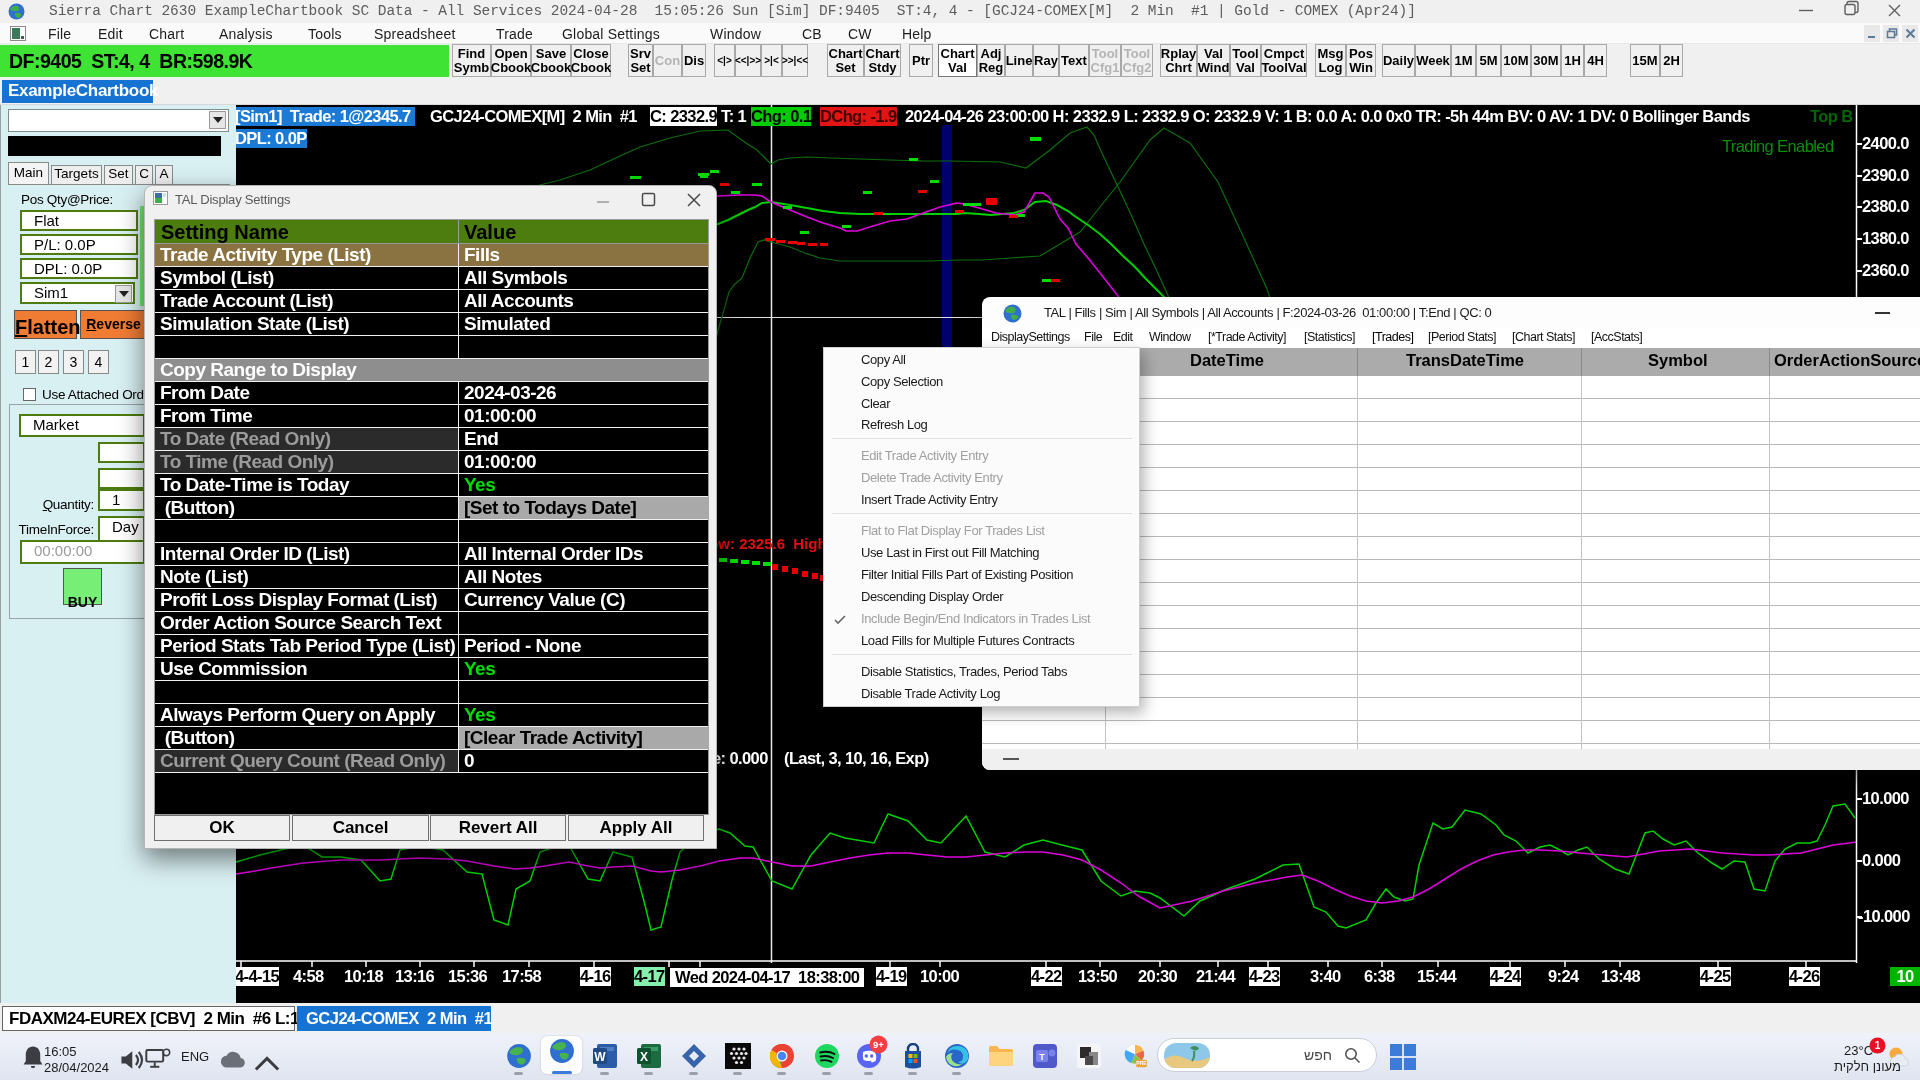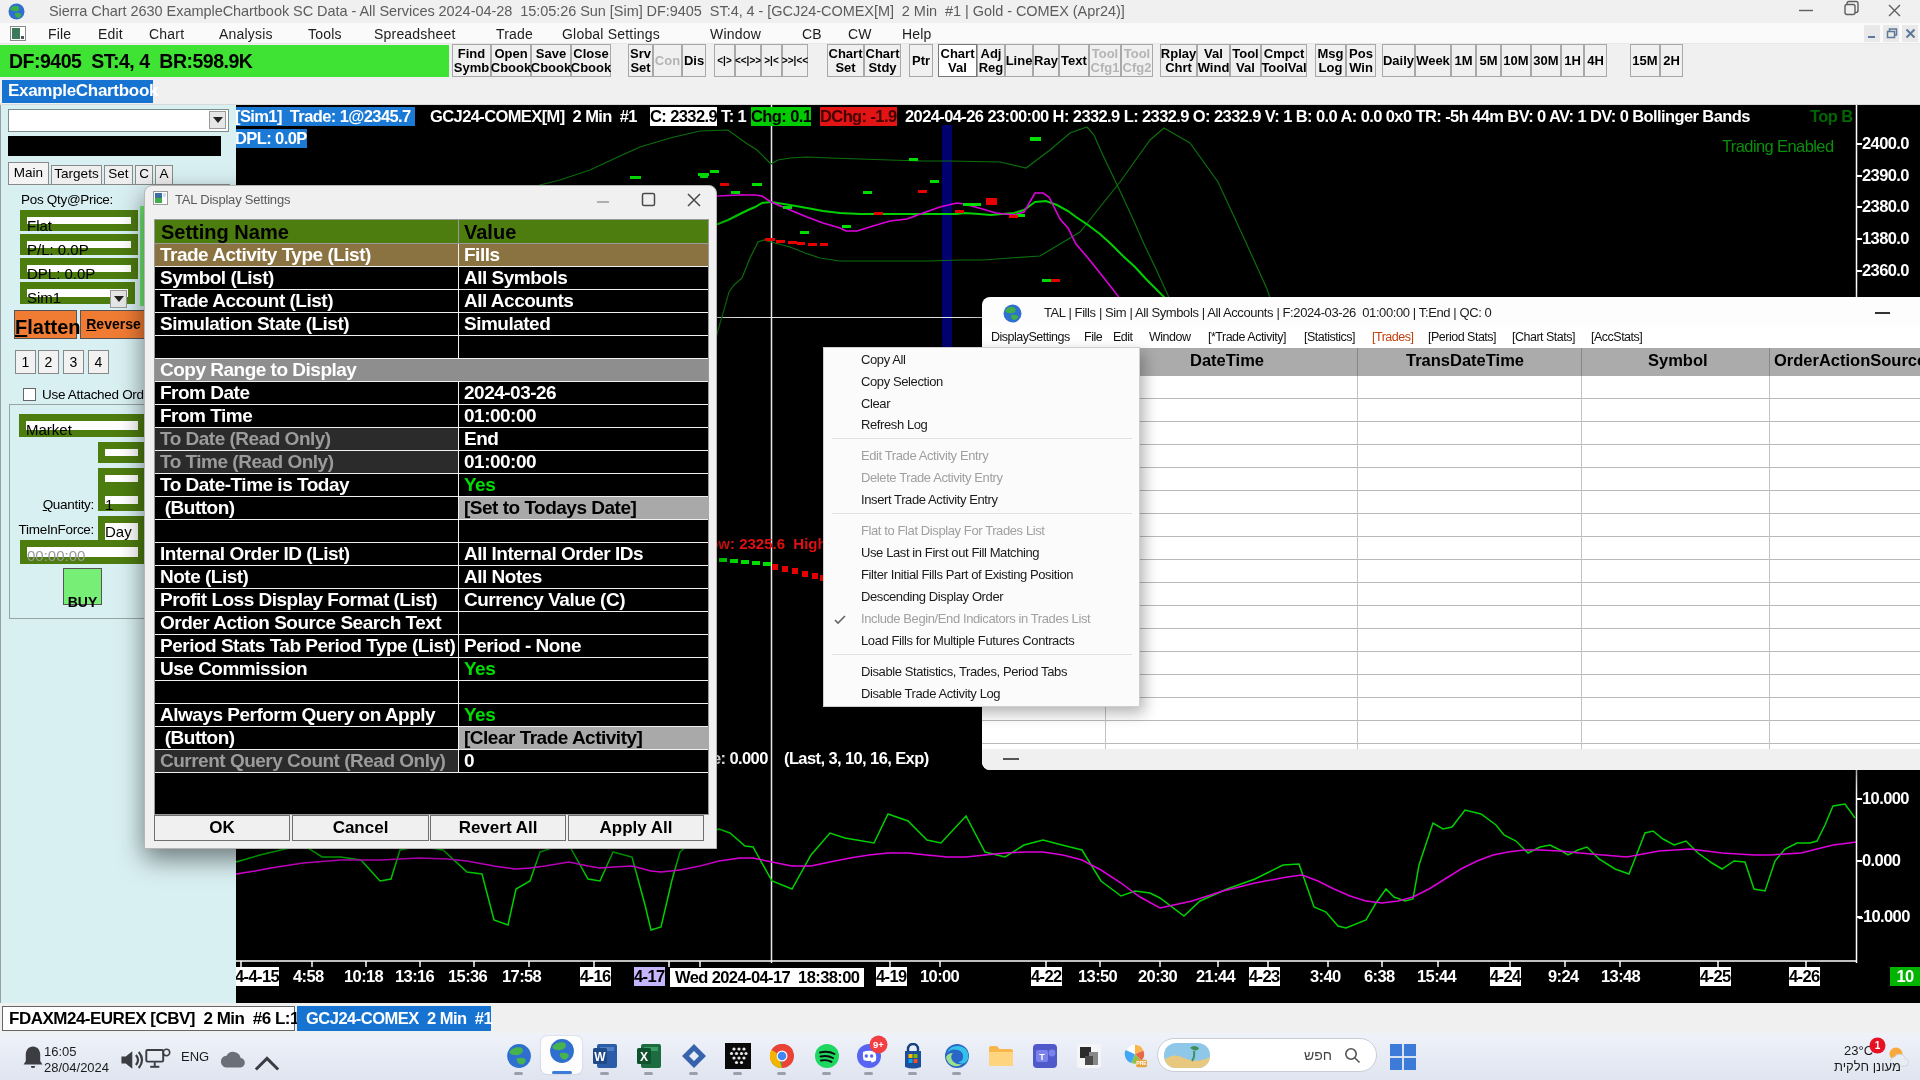--- a/index.html
+++ b/index.html
@@ -1,35 +1,35 @@
 <!DOCTYPE html>
 <html><head>
 <meta charset="utf-8">
 <style>
 * { margin:0; padding:0; box-sizing:border-box; }
 html,body { width:1920px; height:1080px; overflow:hidden; }
 body { font-family:"Liberation Sans", sans-serif; position:relative; background:#000; }
 .abs { position:absolute; }
 #stage { position:absolute; left:0; top:0; width:1920px; height:1080px; background:#000; }
 
-#titlebar { left:0; top:0; width:1920px; height:23px; background:#f0f0f0; }
+#titlebar { left:0; top:0; width:1920px; height:23px; background:#f0f0f0;font-family:Liberation Mono, monospace; }
 #titlebar .ttext { left:49px; top:3px; font-size:14.5px; color:#5c5c5c; letter-spacing:-0.05px; }
 #menubar { left:0; top:23px; width:1920px; height:21px; background:#fafafa; border-bottom:1px solid #e8e8e8;}
 .menuitem { position:absolute; top:3px; font-size:14px; color:#1c1c1c; letter-spacing:0.2px; }
 #greenbar { left:0; top:45px; width:449px; height:32px; background:#3fe334; }
 #greenbar span { position:absolute; left:9px; top:5px; font-size:19.5px; font-weight:bold; color:#000; letter-spacing:-0.5px; }
 #toolrow { left:0; top:44px; width:1920px; height:34px; background:#f0f0f0; }
 .tbtn { position:absolute; top:0px; height:33px; background:#f0f0f0; border:1px solid #a8a8a8; color:#000; font-size:13px; font-weight:bold; text-align:center; display:flex; align-items:center; justify-content:center; line-height:14px; white-space:pre; }
 .tbtn.gray { color:#b4b4b4; }
 .tbtn.sel { background:#fff; border:1px solid #777; }
 #tabrow { left:0; top:78px; width:1920px; height:27px; background:#f0f0f0; border-bottom:1px solid #d9d9d9;}
 #cbtab { left:2px; top:2px; width:151px; height:23px; background:#1673d2; color:#fff; font-weight:bold; font-size:17px; padding:1px 0 0 6px; letter-spacing:-0.3px; }
 
 #leftpanel { left:0; top:105px; width:236px; height:898px; background:#d9f0f3; border-left:1px solid #9aa0a0; }
-.inp { position:absolute; background:#fff; border:7px solid #4d7c0f; font-size:15px; color:#000; padding-left:0; }
+.inp { position:absolute; background:#fff; border:2px solid #4d7c0f; font-size:15px; color:#000; padding-left:12px; }
 .lbl { position:absolute; font-size:13.5px; color:#000; letter-spacing:-0.3px; }
 
 #chart { left:236px; top:105px; width:1684px; height:898px; background:#000; }
 .ctext { position:absolute; font-size:16.5px; font-weight:bold; white-space:pre; letter-spacing:-0.6px; line-height:19px; }
 
 #dlg { left:144px; top:185px; width:573px; height:664px; background:#f0f0f0; border-radius:8px 8px 0 0; box-shadow:0 10px 26px rgba(0,0,0,.5); border:1px solid #b5b5b5; }
 #dlgtable { position:absolute; left:9px; top:33px; width:555px; background:#000; border:1px solid #9a9a9a; }
 .drow { position:relative; width:100%; height:23px; border-bottom:1px solid #f0f0f0; }
 .dcell1 { position:absolute; left:0; top:0; width:303px; height:22px; padding:0px 0 0 5px; font-size:19px; font-weight:bold; color:#fff; overflow:hidden; white-space:pre; letter-spacing:-0.5px; }
 .dcell2 { position:absolute; left:303px; top:0; width:251px; height:22px; border-left:1px solid #f0f0f0; padding:0px 10px 0 5px; font-size:19px; font-weight:bold; color:#fff; overflow:hidden; white-space:pre; letter-spacing:-0.5px; }
@@ -189,21 +189,21 @@
     <span class="ctext" style="left:1862px;top:851px;color:#fff;font-size:16.5px">0.000</span>
     <span class="ctext" style="left:1858px;top:907px;color:#fff;font-size:16.5px">-10.000</span>
 
     <span class="ctext" style="left:235px;top:967px;background:#fff;color:#000">4-4-15</span>
     <span class="ctext" style="left:293px;top:967px;color:#fff">4:58</span>
     <span class="ctext" style="left:344px;top:967px;color:#fff">10:18</span>
     <span class="ctext" style="left:395px;top:967px;color:#fff">13:16</span>
     <span class="ctext" style="left:448px;top:967px;color:#fff">15:36</span>
     <span class="ctext" style="left:502px;top:967px;color:#fff">17:58</span>
     <span class="ctext" style="left:580px;top:967px;background:#fff;color:#000">4-16</span>
-    <span class="ctext" style="left:634px;top:967px;background:#c4b5fd;color:#000">4-17</span>
+    <span class="ctext" style="left:634px;top:967px;background:#86efac;color:#000">4-17</span>
     <span class="ctext" style="left:669px;top:967px;background:#fff;color:#000;border:1px solid #000;padding:0 5px">Wed 2024-04-17&nbsp; 18:38:00</span>
     <span class="ctext" style="left:876px;top:967px;background:#fff;color:#000">4-19</span>
     <span class="ctext" style="left:920px;top:967px;color:#fff">10:00</span>
     <span class="ctext" style="left:1031px;top:967px;background:#fff;color:#000">4-22</span>
     <span class="ctext" style="left:1078px;top:967px;color:#fff">13:50</span>
     <span class="ctext" style="left:1138px;top:967px;color:#fff">20:30</span>
     <span class="ctext" style="left:1196px;top:967px;color:#fff">21:44</span>
     <span class="ctext" style="left:1249px;top:967px;background:#fff;color:#000">4-23</span>
     <span class="ctext" style="left:1310px;top:967px;color:#fff">3:40</span>
     <span class="ctext" style="left:1364px;top:967px;color:#fff">6:38</span>
@@ -481,21 +481,21 @@
     </svg>
     <span class="abs" style="left:62px;top:8px;font-size:13px;color:#1a1a1a;letter-spacing:-0.4px">TAL | Fills | Sim | All Symbols | All Accounts | F:2024-03-26&nbsp; 01:00:00 | T:End | QC: 0</span>
     <div class="abs" style="left:893px;top:15px;width:15px;height:2px;background:#333"></div>
     <div class="abs" style="left:0;top:30px;width:939px;height:21px;background:#fff"></div>
     <span class="abs" style="left:9px;top:33px;font-size:12.5px;color:#111;letter-spacing:-0.5px">DisplaySettings</span>
     <span class="abs" style="left:102px;top:33px;font-size:12.5px;color:#111;letter-spacing:-0.5px">File</span>
     <span class="abs" style="left:131px;top:33px;font-size:12.5px;color:#111;letter-spacing:-0.5px">Edit</span>
     <span class="abs" style="left:167px;top:33px;font-size:12.5px;color:#111;letter-spacing:-0.5px">Window</span>
     <span class="abs" style="left:226px;top:33px;font-size:12.5px;color:#111;letter-spacing:-0.5px">[*Trade Activity]</span>
     <span class="abs" style="left:322px;top:33px;font-size:12.5px;color:#111;letter-spacing:-0.5px">[Statistics]</span>
-    <span class="abs" style="left:390px;top:33px;font-size:12.5px;color:#c2410c;letter-spacing:-0.5px">[Trades]</span>
+    <span class="abs" style="left:390px;top:33px;font-size:12.5px;color:#000000;letter-spacing:-0.5px">[Trades]</span>
     <span class="abs" style="left:446px;top:33px;font-size:12.5px;color:#111;letter-spacing:-0.5px">[Period Stats]</span>
     <span class="abs" style="left:530px;top:33px;font-size:12.5px;color:#111;letter-spacing:-0.5px">[Chart Stats]</span>
     <span class="abs" style="left:609px;top:33px;font-size:12.5px;color:#111;letter-spacing:-0.5px">[AccStats]</span>
     <div class="abs" style="left:0;top:51px;width:939px;height:28px;background:#ababab">
       <span class="abs" style="left:208px;top:3px;font-size:16.5px;font-weight:bold;color:#000">DateTime</span>
       <span class="abs" style="left:424px;top:3px;font-size:16.5px;font-weight:bold;color:#000">TransDateTime</span>
       <span class="abs" style="left:666px;top:3px;font-size:16.5px;font-weight:bold;color:#000">Symbol</span>
       <span class="abs" style="left:792px;top:3px;font-size:16.5px;font-weight:bold;color:#000">OrderActionSource</span>
       <div class="abs" style="left:123px;top:0;width:1px;height:28px;background:#888"></div>
       <div class="abs" style="left:375px;top:0;width:1px;height:28px;background:#888"></div>

